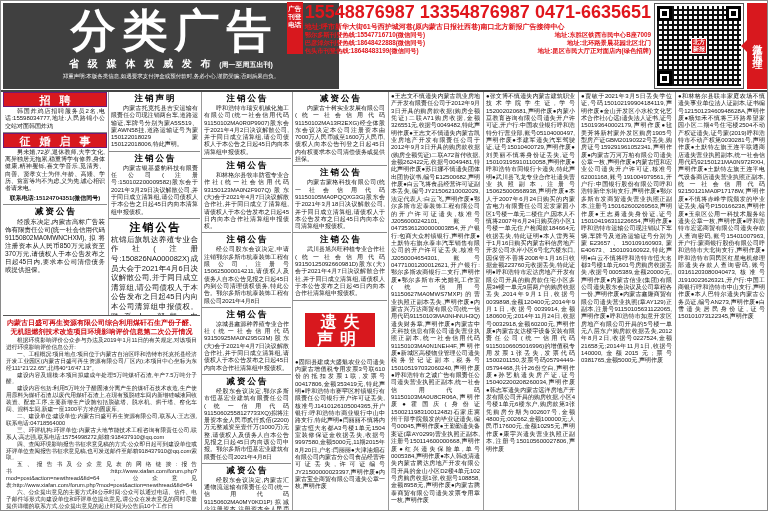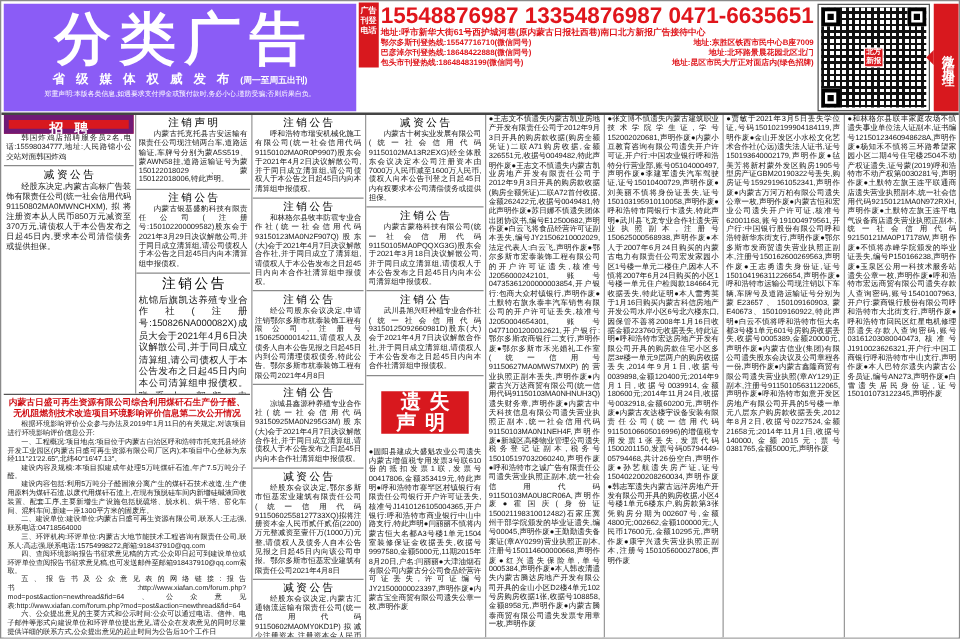--- a/index.html
+++ b/index.html
@@ -3,21 +3,21 @@
 <meta charset="utf-8">
 <style>
   * { margin:0; padding:0; box-sizing:border-box; }
   html,body { background:#e8e8e8; }
   .page {
     position:relative; width:768px; height:511px; background:#fff;
     border:1px solid #8a8a8a; overflow:hidden;
     font-family:"Liberation Sans","DejaVu Sans",sans-serif;
   }
   
-  .masthead { position:absolute; left:2px; top:2px; width:282px; height:86px; background:#8b5cf6; color:#fff; }
+  .masthead { position:absolute; left:2px; top:2px; width:336px; height:86px; background:#404040; color:#fff; }
   .mast-title { font-size:45px; font-weight:bold; text-align:center; letter-spacing:7px; text-indent:7px; line-height:54px; margin-top:1px; }
   .mast-sub { text-align:center; font-size:10px; font-weight:bold; letter-spacing:3px; line-height:12px; }
   .mast-sched { font-size:7px; letter-spacing:0; font-weight:bold; }
   .mast-disc { font-size:5.5px; text-align:center; line-height:7px; margin-top:2px; padding:0 2px; }
   .contact { position:absolute; left:286px; top:1px; width:364px; height:65px; }
   .contact-top { display:flex; }
   .phone-label { width:16px; background:#d8181e; color:#fff; font-size:6.5px; line-height:8px; font-weight:bold; text-align:center; padding-top:3px; height:52px; }
   .phone-right { flex:1; padding-left:2px; }
   .phones { color:#e0161c; font-weight:bold; font-size:18px; line-height:20px; white-space:nowrap; }
   .addr { color:#e0161c; font-weight:bold; font-size:7px; line-height:9px; white-space:nowrap; }
@@ -44,22 +44,22 @@
   .c1 { left:2px;  width:104px; height:223px; border-left:none; }
   .c2 { left:107px; width:92px;  height:223px; }
   .c3 { left:200px; width:90px; }
   .c4 { left:291px; width:95px; }
   .c5 { left:387px; width:94px; }
   .c6 { left:482px; width:94px; }
   .c7 { left:577px; width:96px; }
   .c8 { left:674px; width:92px; }
   .ad { border-top:1px solid #8a8a8a; }
   .ad:first-child { border-top:none; }
-  .sec-red { background:#d8181e; color:#fff; font-weight:bold; text-align:center; font-size:11px; line-height:15px; height:15px; letter-spacing:9px; text-indent:9px; border:4px solid #701a75; }
-  .sec-black { font-weight:normal; text-align:center; font-size:8.5px; line-height:11px; letter-spacing:2px; text-indent:2px; color:#000; padding-top:1px; }
+  .sec-red { background:#d8181e; color:#fff; font-weight:bold; text-align:center; font-size:11px; line-height:15px; height:15px; letter-spacing:9px; text-indent:9px; border:1px solid #701a75; }
+  .sec-black { font-weight:bold; text-align:center; font-size:8.5px; line-height:11px; letter-spacing:2px; text-indent:2px; color:#000; padding-top:1px; }
   .sec-black.lg { font-size:11px; line-height:14px; }
   .loss-banner { background:#d8181e; color:#fff; font-weight:bold; text-align:center; font-size:16px; line-height:17px; letter-spacing:7px; text-indent:7px; margin:12px; }
   .t { font-size:6px; line-height:7.3px; text-align:justify; color:#151515; margin:1px 2px 2px; }
   .t.indent { text-indent:12px; }
   .t.big { font-size:6.5px; line-height:8px; }
   .t.lg2 { font-size:7.5px; line-height:9.6px; font-weight:500; }
   .t.contactline { font-weight:bold; text-align:center; }
   .blob { font-size:6px; line-height:7.35px; text-align:justify; color:#151515; margin:1px 2px; }
   
   .env { position:absolute; left:2px; top:314px; width:197px; height:195px; overflow:hidden; border-top:1px solid #555; background:#fff; }
@@ -119,20 +119,25 @@
   </div>
 
   <div class="hdr-sep"></div>
 
   <div class="col c1">
     <div class="ad">
       <div class="sec-red">招聘</div>
       <p class="t indent">韩国炸鸡店招聘服务员2名,电话:15598034777,地址:人民路锦小公交站对面韩国炸鸡</p>
     </div>
     <div class="ad">
+      <div class="sec-red">征婚启事</div>
+      <p class="t indent">男未婚,72岁,退休教师,大学文化,离异独居无拖累,稳重博学有修养,身体健康,精神矍铄,喜文学音乐,觅清秀、向善、贤孝女士为伴,年龄、高矮、学历、贫富等均不为虑,义为先,诚心相识者请来电。</p>
+      <p class="t contactline">联系电话:15124704351(微信同号)</p>
+    </div>
+    <div class="ad">
       <div class="sec-black">减资公告</div>
       <p class="t indent big">经股东决定,内蒙古高标广告装饰有限责任公司(统一社会信用代码91150802MA0MWNCHXM),拟将注册资本从人民币850万元减资至370万元,请债权人于本公告发布之日起45日内,要求本公司清偿债务或提供担保。</p>
     </div>
   </div>
 
   <div class="col c2">
     <div class="ad">
       <div class="sec-black">注销声明</div>
       <p class="t indent">内蒙古托克托县吉安运输有限责任公司现注销两台车,道路运输证,车牌号分别为蒙A5S519、蒙AWN58挂,道路运输证号为蒙150122018029、蒙150122018006,特此声明。</p>
     </div>

